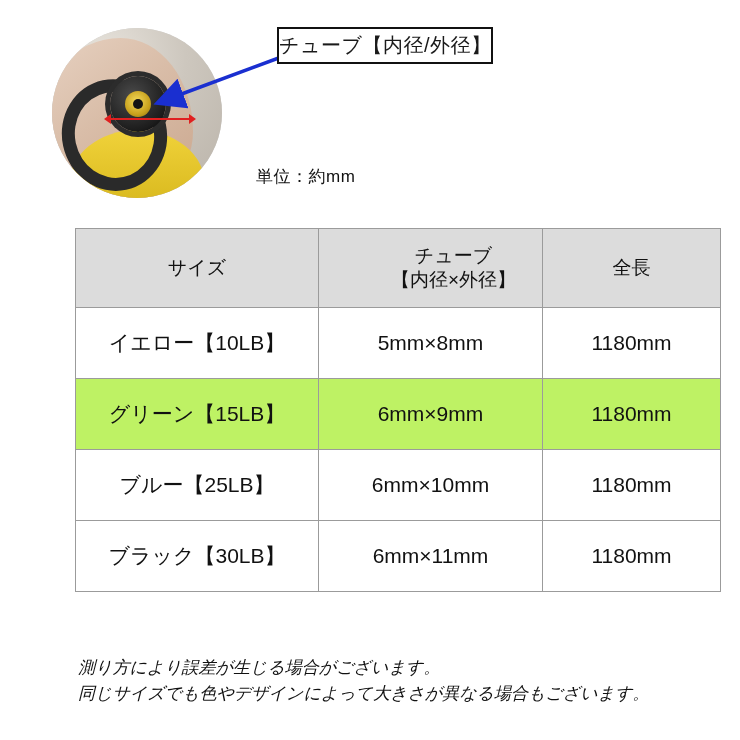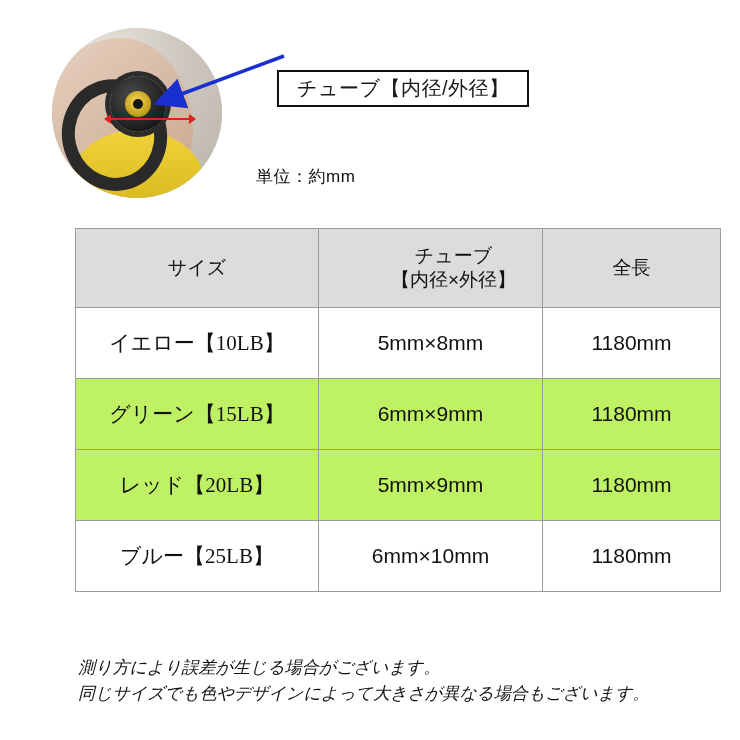--- a/index.html
+++ b/index.html
@@ -114,26 +114,25 @@
   .photo-arrow-dim:before { left: -6px; border-right: 7px solid #e02020; }
   .photo-arrow-dim:after  { right: -6px; border-left: 7px solid #e02020; }
 
   
   .callout-label {
     position: absolute;
     left: 277px;
     top: 27px;
     border: 2px solid #111;
     background: #fff;
-    padding: 6px 18px 7px;
+    padding: 6px 0 7px;
     font-size: 20px;
     letter-spacing: 0.5px;
     line-height: 1;
     white-space: nowrap;
-    margin-top: 43px;
   }
   .callout-arrow {
     position: absolute;
     left: 148px;
     top: 30px;
     width: 140px;
     height: 90px;
     pointer-events: none;
   }
 
@@ -188,21 +187,21 @@
     height: 68px;
     font-size: 21px;
     background: #ffffff;
   }
   .size-table tbody tr.shaded td {
     background: #bef264;
   }
   .col-size { width: 240px; }
   .col-tube { width: 175px; padding-left: 47px; }
   .col-len  { width: 175px; margin-left: 28px; }
-  .cell-size { letter-spacing: 0px; font-family: Liberation Serif, serif; }
+  .cell-size { letter-spacing: 0px; }
 
   
   .notes {
     position: absolute;
     left: 78px;
     top: 655px;
     font-size: 17px;
     line-height: 1.55;
     color: #111;
   }
@@ -254,28 +253,28 @@
     <tr>
       <td class="cell-size">イエロー【10LB】</td>
       <td>5mm×8mm</td>
       <td>1180mm</td>
     </tr>
     <tr class="shaded">
       <td class="cell-size">グリーン【15LB】</td>
       <td>6mm×9mm</td>
       <td>1180mm</td>
     </tr>
-    <tr class="shaded">
-      <td class="cell-size">レッド【20LB】</td>
-      <td>5mm×9mm</td>
-      <td>1180mm</td>
-    </tr>
     <tr>
       <td class="cell-size">ブルー【25LB】</td>
       <td>6mm×10mm</td>
+      <td>1180mm</td>
+    </tr>
+    <tr>
+      <td class="cell-size">ブラック【30LB】</td>
+      <td>6mm×11mm</td>
       <td>1180mm</td>
     </tr>
   </tbody>
 </table>
 
 <div class="notes">
   <div>測り方により誤差が生じる場合がございます。</div>
   <div>同じサイズでも色やデザインによって大きさが異なる場合もございます。</div>
 </div>
 

